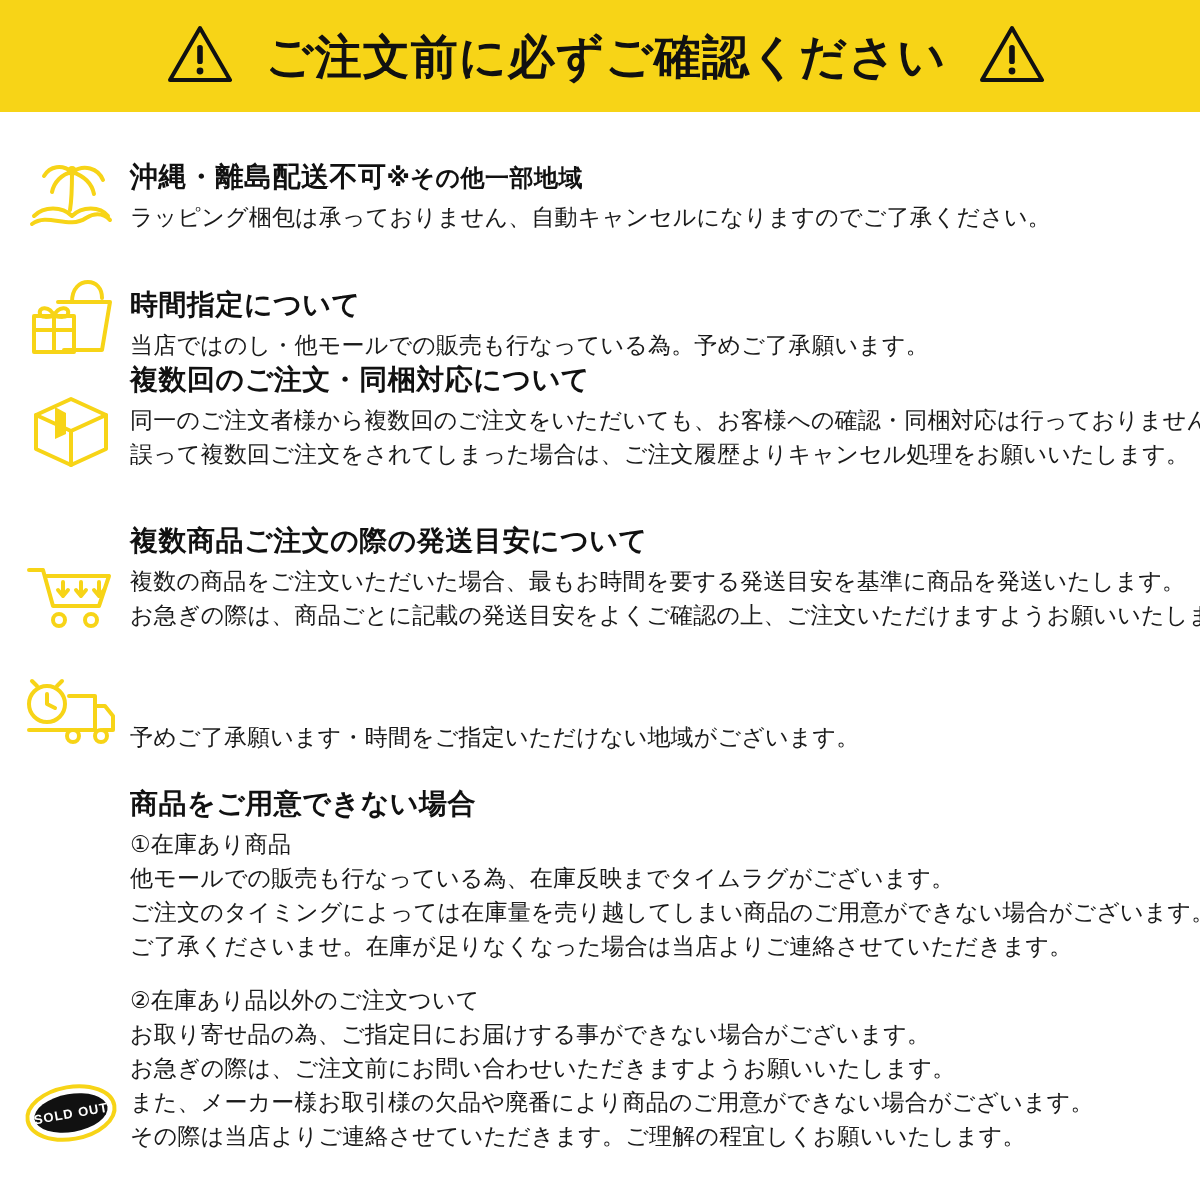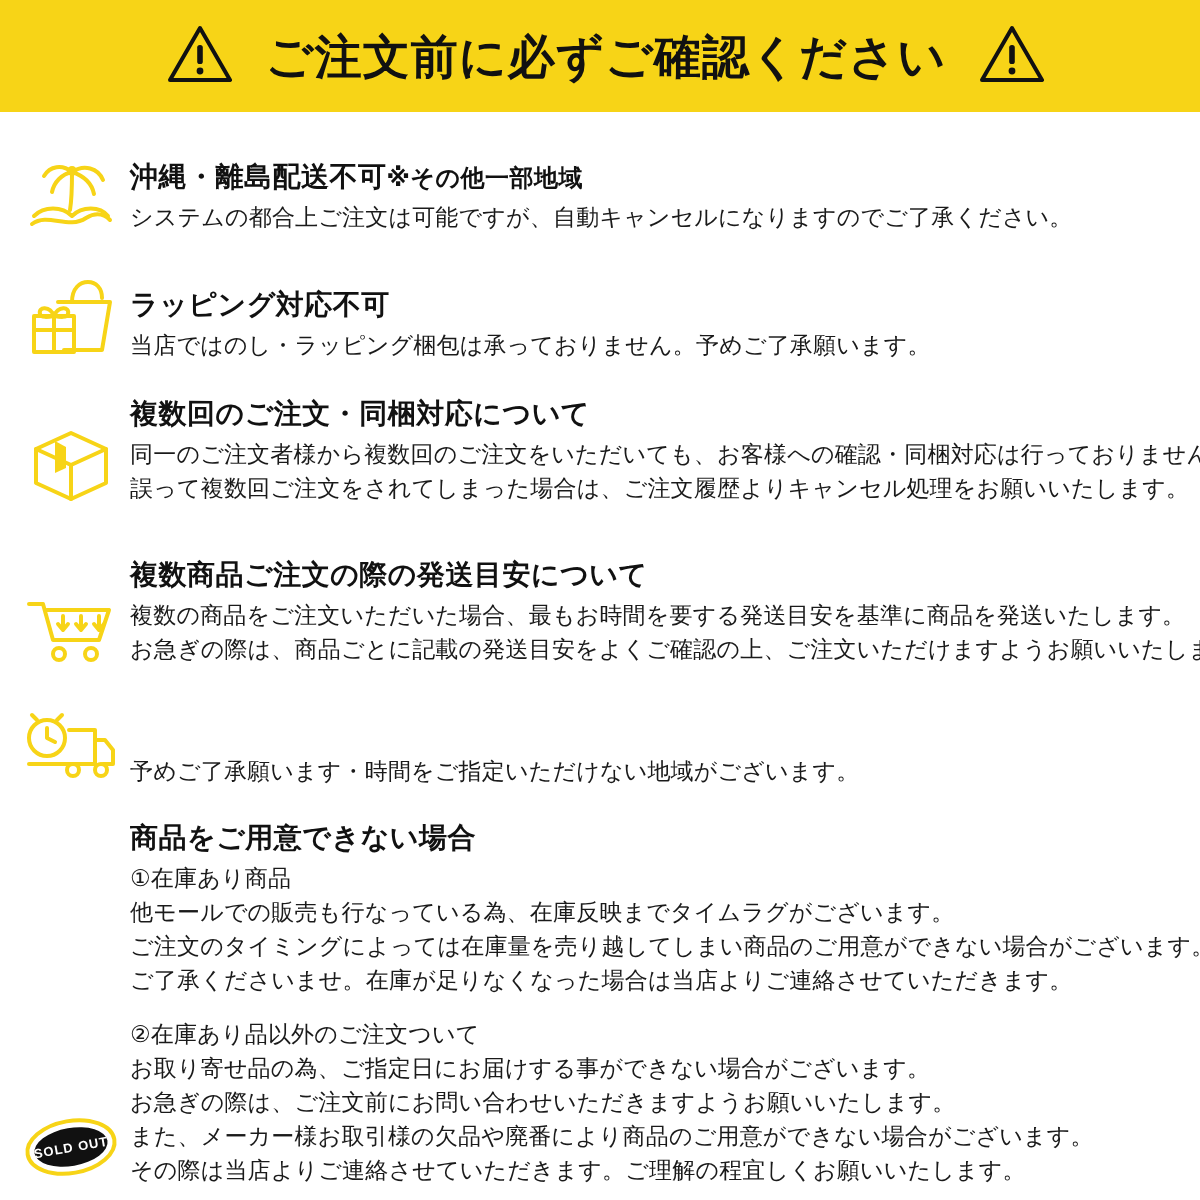--- a/index.html
+++ b/index.html
@@ -76,21 +76,21 @@
     font-size: 23px;
     line-height: 1.48;
     color: #1a1a1a;
     letter-spacing: 0.2px;
     white-space: nowrap;
   }
 
   
   .s1 { margin-top: 16px; }
   .s2 { margin-top: 34px; }
-  .s3 { margin-top: 34px; }
+  .s3 { }
   .s4 { margin-top: 52px; }
   .s5 { margin-top: 34px; }
   .s6 { margin-top: 32px; }
 
   .block-gap { height: 20px; }
 </style>
 </head>
 <body>
 
 <div class="page">
@@ -127,41 +127,41 @@
             <circle cx="44" cy="17" r="3" fill="#F7D417"></circle>
             <path d="M6 62 C16 52 34 52 44 62 C54 52 72 52 80 62"></path>
             <path d="M4 70 C20 58 40 76 58 64 C68 58 76 60 82 66"></path>
           </g>
         </svg>
       </div>
       <div class="sec-body">
         <div class="sec-title">
           <span>沖縄・離島配送不可</span><span class="sub">※その他一部地域</span>
         </div>
-        <div class="sec-line">システムの都合上ご注文は可能ですが、自動キャンセルになりますのでご了承ください。</div>
+        <div class="sec-line">ラッピング梱包は承っておりません、自動キャンセルになりますのでご了承ください。</div>
       </div>
     </div>
 
     <div class="section s2">
       <div class="sec-icon">
         <svg width="86" height="86" viewBox="0 0 86 86" aria-hidden="true">
           <g fill="none" stroke="#F7D417" stroke-width="4" stroke-linecap="round" stroke-linejoin="round">
             <path d="M30 26 L82 26 L74 74 L36 74"></path>
             <path d="M44 26 C44 12 52 6 60 6 C68 6 74 12 74 22"></path>
             <rect x="6" y="40" width="40" height="36"></rect>
             <path d="M26 40 L26 76"></path>
             <path d="M6 54 L46 54"></path>
             <path d="M26 40 C22 30 10 30 12 38 C13 42 20 41 26 40 Z"></path>
             <path d="M26 40 C30 30 42 30 40 38 C39 42 32 41 26 40 Z"></path>
           </g>
         </svg>
       </div>
       <div class="sec-body">
-        <div class="sec-title">ラッピング対応不可</div>
-        <div class="sec-line">当店ではのし・ラッピング梱包は承っておりません。予めご了承願います。</div>
+        <div class="sec-title">時間指定について</div>
+        <div class="sec-line">当店ではのし・他モールでの販売も行なっている為。予めご了承願います。</div>
       </div>
     </div>
 
     <div class="section s3">
       <div class="sec-icon">
         <svg width="86" height="80" viewBox="0 0 86 80" aria-hidden="true">
           <g fill="none" stroke="#F7D417" stroke-width="4" stroke-linecap="round" stroke-linejoin="round">
             <path d="M8 24 L43 8 L78 24 L78 58 L43 74 L8 58 Z"></path>
             <path d="M8 24 L43 40 L78 24"></path>
             <path d="M43 40 L43 74"></path>

